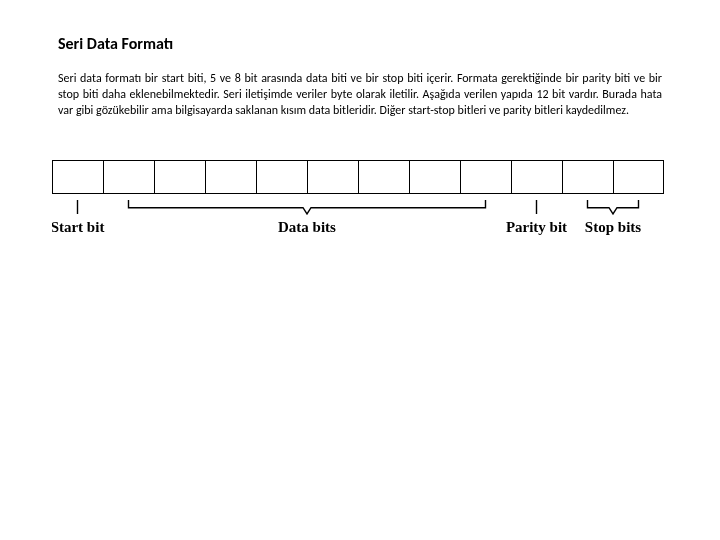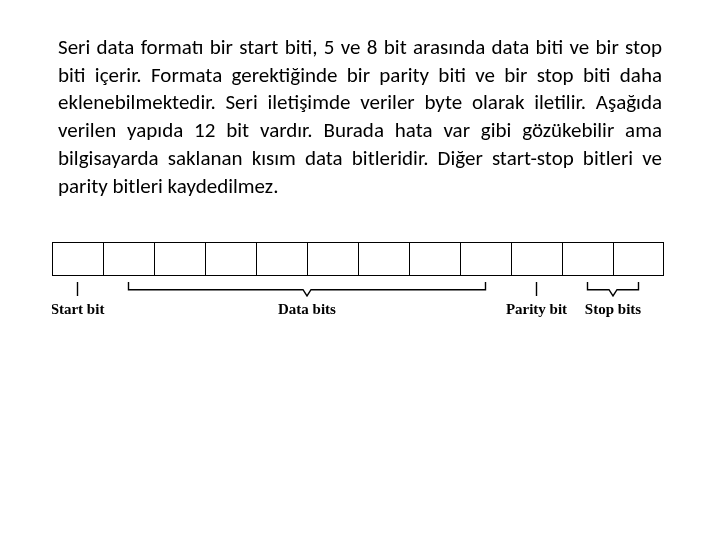--- a/index.html
+++ b/index.html
@@ -13,36 +13,37 @@
   }
   .page {
     padding: 34px 58px 0 58px;
   }
   .heading {
     font-size: 16px;
     font-weight: 700;
     margin-bottom: 18px;
   }
   .body-text {
-    font-size: 21px;
+    font-size: 12px;
     line-height: 1.32;
     text-align: justify;
   }
   .diagram-wrap {
     margin-top: 40px;
     margin-left: -6px;
     width: 612px;
     font-weight: bold;
   }
   svg { display: block; }
 </style>
 </head>
 <body>
 
 <div class="page">
+  <div class="heading">Seri Data Formatı</div>
   <div class="body-text">Seri data formatı bir start biti, 5 ve 8 bit arasında data biti ve bir stop biti içerir. Formata gerektiğinde bir parity biti ve bir stop biti daha eklenebilmektedir.  Seri iletişimde veriler byte olarak iletilir. Aşağıda verilen yapıda 12 bit vardır. Burada hata var gibi gözükebilir ama bilgisayarda saklanan kısım data bitleridir. Diğer start-stop bitleri ve parity bitleri kaydedilmez.</div>
 
   <div class="diagram-wrap">
     <svg id="diagram-svg" width="612" height="110" viewBox="0 0 612 110">
         <rect x="0.5" y="2.5" width="611" height="33" fill="none" stroke="#000" stroke-width="1"></rect>
         <line x1="51.5" y1="2.5" x2="51.5" y2="35.5" stroke="#000" stroke-width="1"></line>
         <line x1="102.5" y1="2.5" x2="102.5" y2="35.5" stroke="#000" stroke-width="1"></line>
         <line x1="153.5" y1="2.5" x2="153.5" y2="35.5" stroke="#000" stroke-width="1"></line>
         <line x1="204.5" y1="2.5" x2="204.5" y2="35.5" stroke="#000" stroke-width="1"></line>
         <line x1="255.5" y1="2.5" x2="255.5" y2="35.5" stroke="#000" stroke-width="1"></line>

